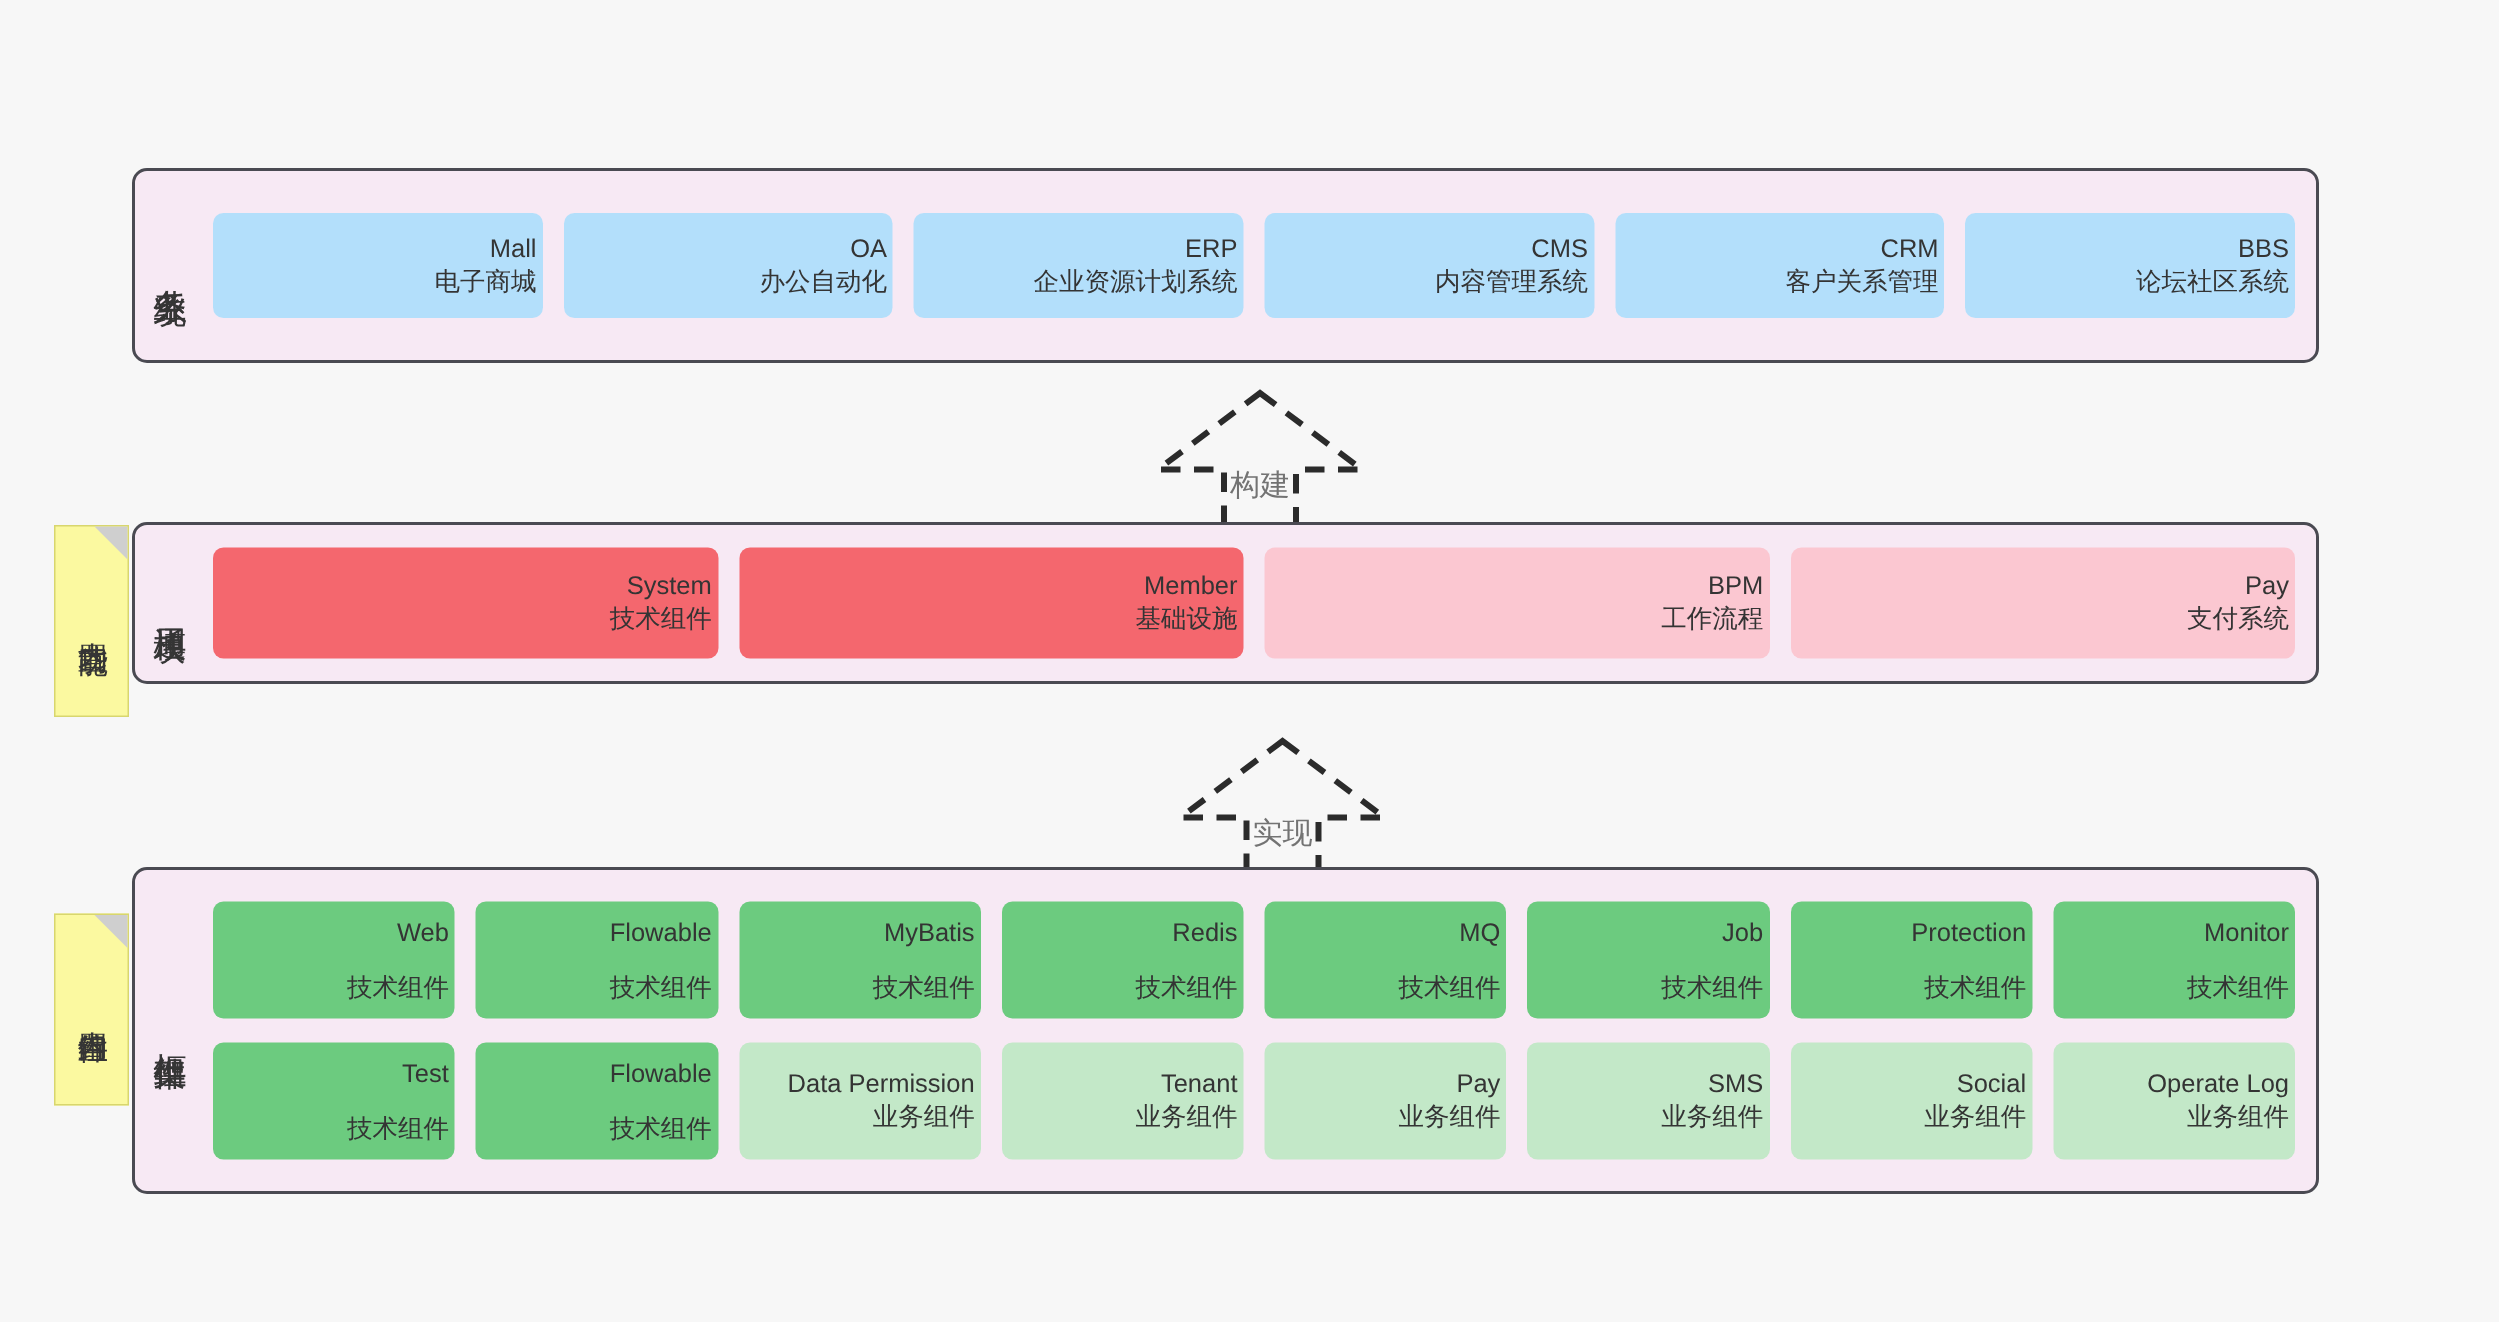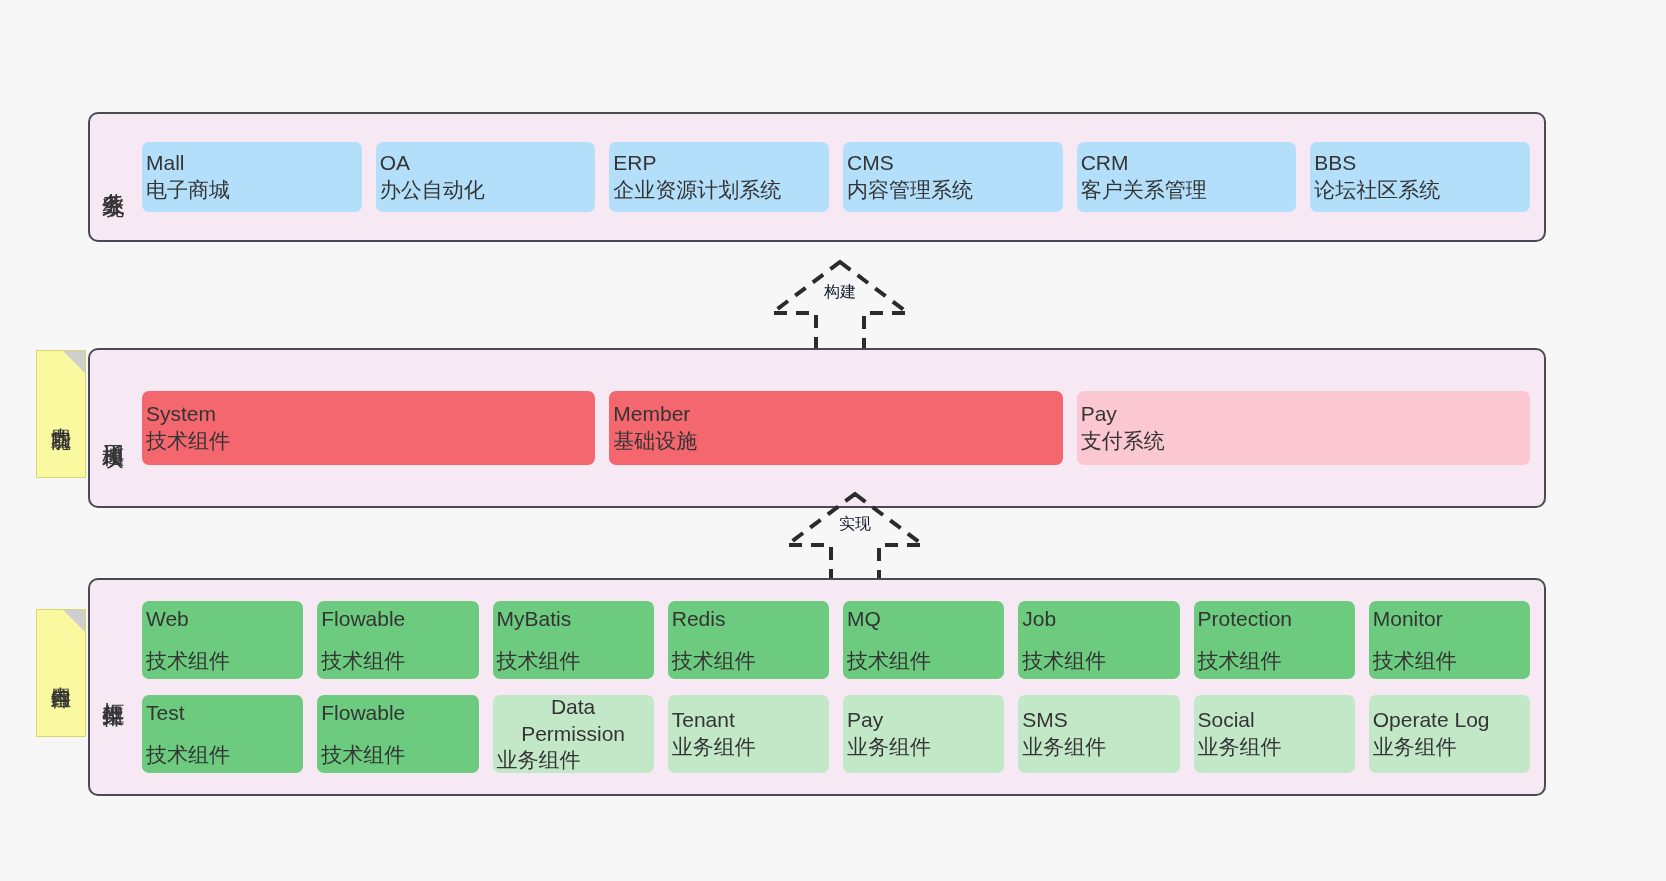--- a/index.html
+++ b/index.html
@@ -62,42 +62,42 @@
     gap: 14px;
     align-items: stretch;
   }
 
   .card {
     flex: 1 1 0;
     box-sizing: border-box;
     border-radius: 7px;
     display: flex;
     flex-direction: column;
-    align-items: flex-start;
+    align-items: flex-end;
     justify-content: center;
     text-align: center;
     color: #343434;
-    font-size: 21px;
+    font-size: 17px;
     line-height: 1.28;
     padding: 6px 4px;
     user-select: none;
   }
   .card .en { display: block; }
   .card .cn { display: block; }
 
   
   .c-blue        { background: #b3dffb; }
   .c-red         { background: #f4676e; }
   .c-pink        { background: #fbc7d1; }
   .c-green       { background: #6ccb7f; gap: 15px; }
   .c-green-light { background: #c3e8c8; }
 
   
   #layer-business  { left: 88px;  top: 112px; width: 1458px; height: 130px; }
-  #layer-common    { left: 88px;  top: 348px; width: 1458px; height: 160px; }
+  #layer-common    { left: 88px;  top: 348px; width: 1458px; height: 108px; }
   #layer-framework { left: 88px;  top: 578px; width: 1458px; height: 218px; }
 
   #layer-business  .row .card  { height: 70px; }
   #layer-common    .row .card  { height: 74px; }
   #layer-framework .row .card  { height: 78px; }
 
   
   .note {
     position: absolute;
     box-sizing: border-box;
@@ -132,23 +132,23 @@
   .uml-arrow {
     position: absolute;
     width: 160px;
     height: 95px;
   }
   .uml-arrow svg { display: block; overflow: visible; }
   .uml-arrow .label {
     position: absolute;
     left: 50%;
     transform: translateX(-50%);
-    top: 24px;
-    font-size: 16px;
-    color: #0f172a;
+    top: 52px;
+    font-size: 20px;
+    color: #737373;
     background: transparent;
     padding: 0 3px;
     white-space: nowrap;
     user-select: none;
   }
   #arrow-build   { left: 760px; top: 258px; }
   #arrow-realize { left: 775px; top: 490px; }
 </style>
 </head>
 <body>
@@ -205,20 +205,24 @@
       <div class="row">
         <div class="card c-red">
           <span class="en">System</span>
           <span class="cn">技术组件</span>
         </div>
         <div class="card c-red">
           <span class="en">Member</span>
           <span class="cn">基础设施</span>
         </div>
         <div class="card c-pink">
+          <span class="en">BPM</span>
+          <span class="cn">工作流程</span>
+        </div>
+        <div class="card c-pink">
           <span class="en">Pay</span>
           <span class="cn">支付系统</span>
         </div>
       </div>
     </div>
   </div>
 
   <div class="uml-arrow" id="arrow-realize">
     <svg width="160" height="95" viewBox="0 0 160 95" aria-hidden="true">
       <path d="M 80 4 L 148 55 L 104 55 L 104 95 L 56 95 L 56 55 L 12 55 Z" fill="none" stroke="#2b2b2b" stroke-width="4" stroke-dasharray="13 9" stroke-linejoin="miter"></path>

